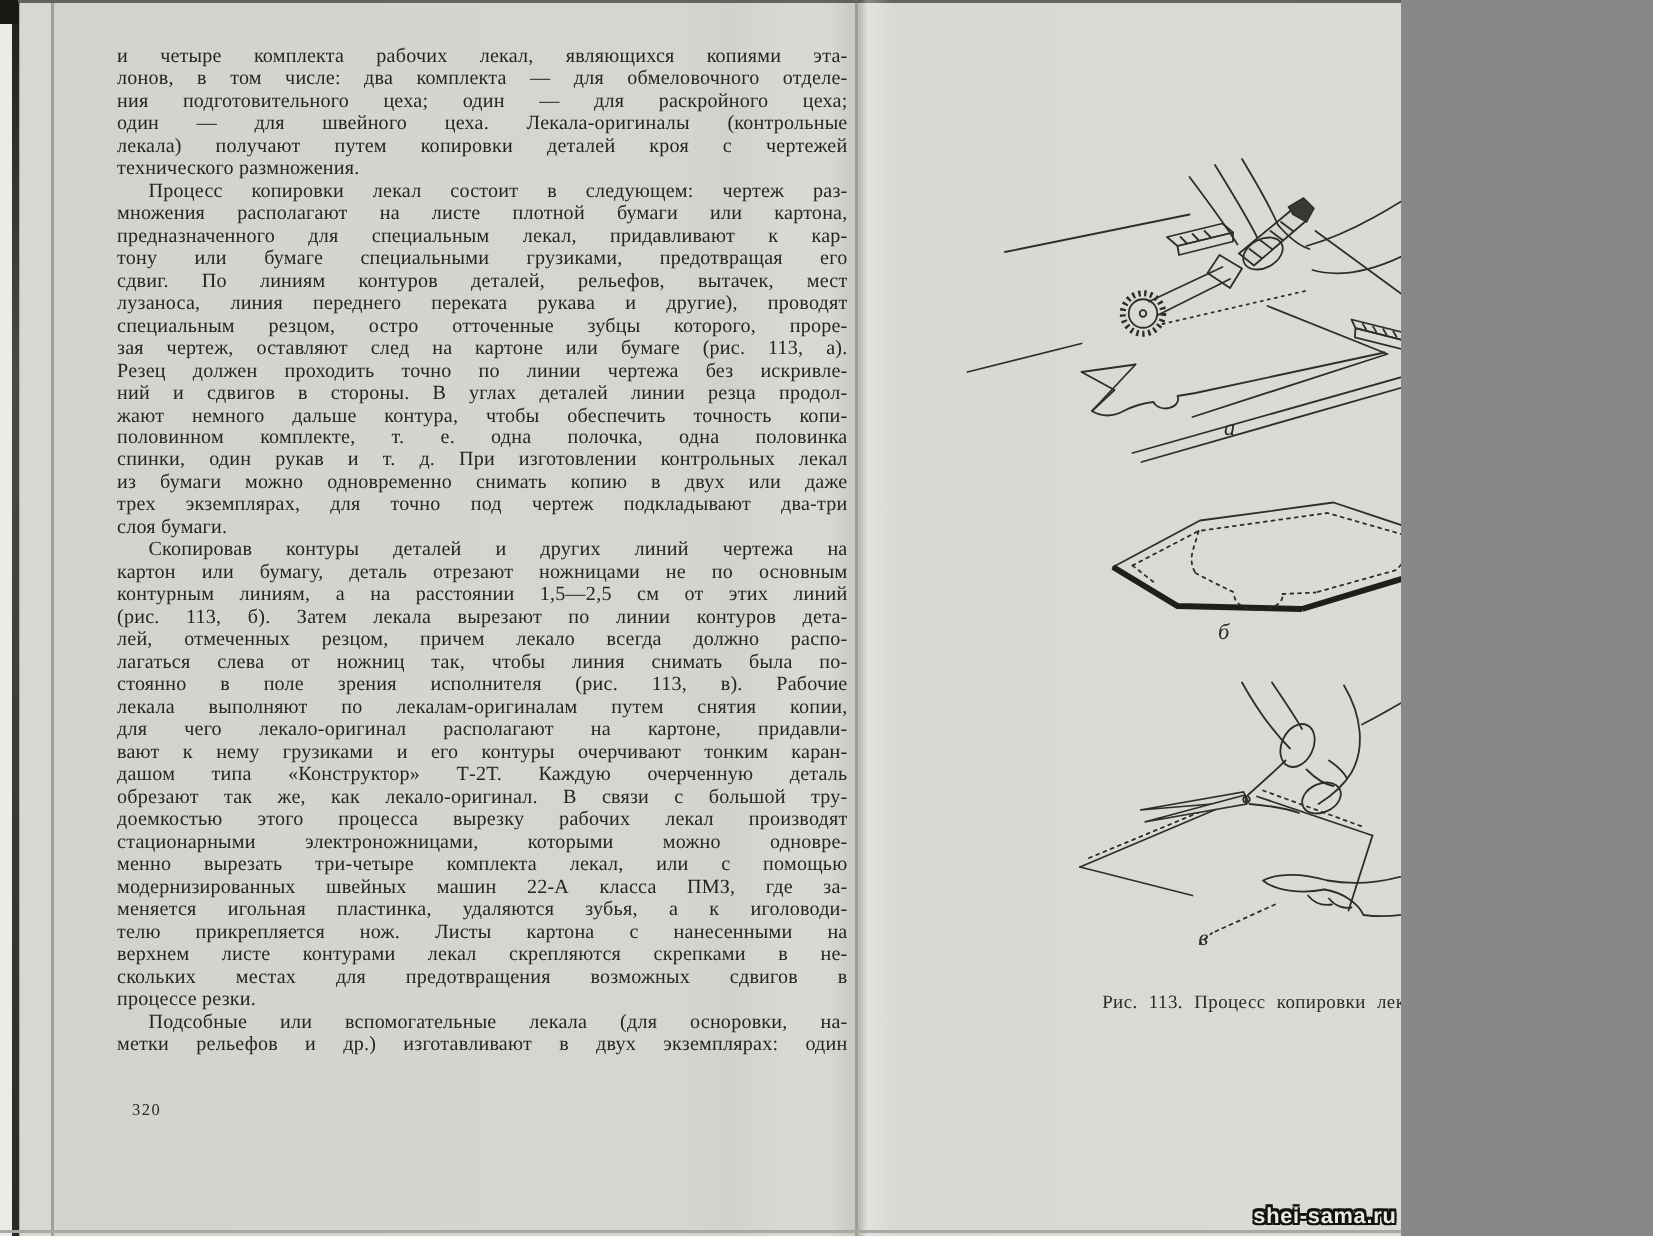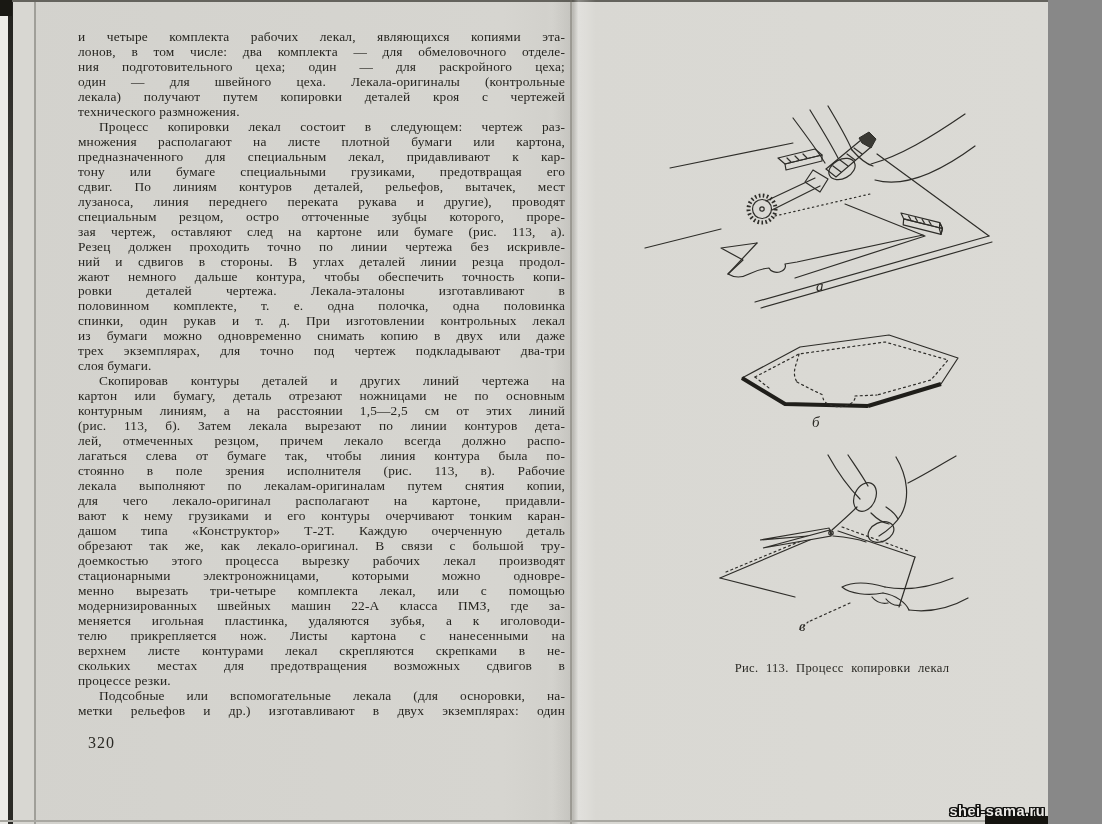--- a/index.html
+++ b/index.html
@@ -1,18 +1,18 @@
 <!DOCTYPE html>
 <html><head>
 <meta charset="utf-8">
 <style>
   html,body{margin:0;padding:0;}
   body{background:#888;font-family:"Liberation Serif",serif;}
   #scan{
-    position:relative;width:1048px;height:824px;overflow:hidden;
+    position:relative;width:934px;height:824px;overflow:hidden;
     background:linear-gradient(90deg,#d3d2cd 0%,#d6d5d0 48%,#d2d1cc 52%,#d9d8d3 56%,#dbdad5 100%);
   }
   
   .edge-white{position:absolute;left:0;top:0;width:8px;height:824px;background:#ecebe7;}
   .edge-dark{position:absolute;left:8px;top:0;width:5px;height:824px;background:linear-gradient(180deg,#201f1c,#4a4944 30%,#39382f 70%,#2a2925);}
   .edge-mid{position:absolute;left:13px;top:0;width:21px;height:824px;background:#d8d7d2;}
   .edge-thin{position:absolute;left:34px;top:0;width:2px;height:824px;background:#a09f99;}
   .top-line{position:absolute;left:0;top:0;width:1102px;height:2px;background:#64635d;}
   .corner-block{position:absolute;left:0;top:0;width:12px;height:16px;background:#191813;}
   .bottom-line{position:absolute;left:0;top:820px;width:1102px;height:2px;background:#a9a8a2;}
@@ -23,21 +23,21 @@
 
   
   #text-block{
     position:absolute;left:78px;top:30px;width:487px;
     font-size:13.4px;line-height:14.97px;color:#262520;letter-spacing:0.15px;
   }
   .tl{text-align:justify;text-align-last:justify;}
   .tl.last{text-align-last:left;}
   .tl.indent{text-indent:21px;}
   #page-number{
-    position:absolute;left:88px;top:734px;font-size:16px;color:#2a2924;letter-spacing:1px;
+    position:absolute;left:88px;top:734px;font-size:11px;color:#2a2924;letter-spacing:1px;
   }
 
   
   .fig{position:absolute;}
   .fig svg{display:block;overflow:visible;}
   .fig path,.fig line,.fig circle,.fig ellipse,.fig polygon,.fig polyline{vector-effect:non-scaling-stroke;}
   .fig-label{
     position:absolute;font-style:italic;font-size:15px;color:#2a2924;font-family:"Liberation Serif",serif;
   }
   #figure-caption{
@@ -82,32 +82,31 @@
       <div class="tl">множения располагают на листе плотной бумаги или картона,</div>
       <div class="tl">предназначенного для специальным лекал, придавливают к кар-</div>
       <div class="tl">тону или бумаге специальными грузиками, предотвращая его</div>
       <div class="tl">сдвиг. По линиям контуров деталей, рельефов, вытачек, мест</div>
       <div class="tl">лузаноса, линия переднего переката рукава и другие), проводят</div>
       <div class="tl">специальным резцом, остро отточенные зубцы которого, проре-</div>
       <div class="tl">зая чертеж, оставляют след на картоне или бумаге (рис. 113, а).</div>
       <div class="tl">Резец должен проходить точно по линии чертежа без искривле-</div>
       <div class="tl">ний и сдвигов в стороны. В углах деталей линии резца продол-</div>
       <div class="tl">жают немного дальше контура, чтобы обеспечить точность копи-</div>
-      <div class="tl">ровки деталей чертежа. Лекала-эталоны изготавливают в</div>
       <div class="tl">половинном комплекте, т. е. одна полочка, одна половинка</div>
       <div class="tl">спинки, один рукав и т. д. При изготовлении контрольных лекал</div>
       <div class="tl">из бумаги можно одновременно снимать копию в двух или даже</div>
       <div class="tl">трех экземплярах, для точно под чертеж подкладывают два-три</div>
       <div class="tl last">слоя бумаги.</div>
       <div class="tl indent">Скопировав контуры деталей и других линий чертежа на</div>
       <div class="tl">картон или бумагу, деталь отрезают ножницами не по основным</div>
       <div class="tl">контурным линиям, а на расстоянии 1,5—2,5 см от этих линий</div>
       <div class="tl">(рис. 113, б). Затем лекала вырезают по линии контуров дета-</div>
       <div class="tl">лей, отмеченных резцом, причем лекало всегда должно распо-</div>
-      <div class="tl">лагаться слева от бумаге так, чтобы линия контура была по-</div>
+      <div class="tl">лагаться слева от ножниц так, чтобы линия снимать была по-</div>
       <div class="tl">стоянно в поле зрения исполнителя (рис. 113, в). Рабочие</div>
       <div class="tl">лекала выполняют по лекалам-оригиналам путем снятия копии,</div>
       <div class="tl">для чего лекало-оригинал располагают на картоне, придавли-</div>
       <div class="tl">вают к нему грузиками и его контуры очерчивают тонким каран-</div>
       <div class="tl">дашом типа «Конструктор» Т-2Т. Каждую очерченную деталь</div>
       <div class="tl">обрезают так же, как лекало-оригинал. В связи с большой тру-</div>
       <div class="tl">доемкостью этого процесса вырезку рабочих лекал производят</div>
       <div class="tl">стационарными электроножницами, которыми можно одновре-</div>
       <div class="tl">менно вырезать три-четыре комплекта лекал, или с помощью</div>
       <div class="tl">модернизированных швейных машин 22-А класса ПМЗ, где за-</div>

